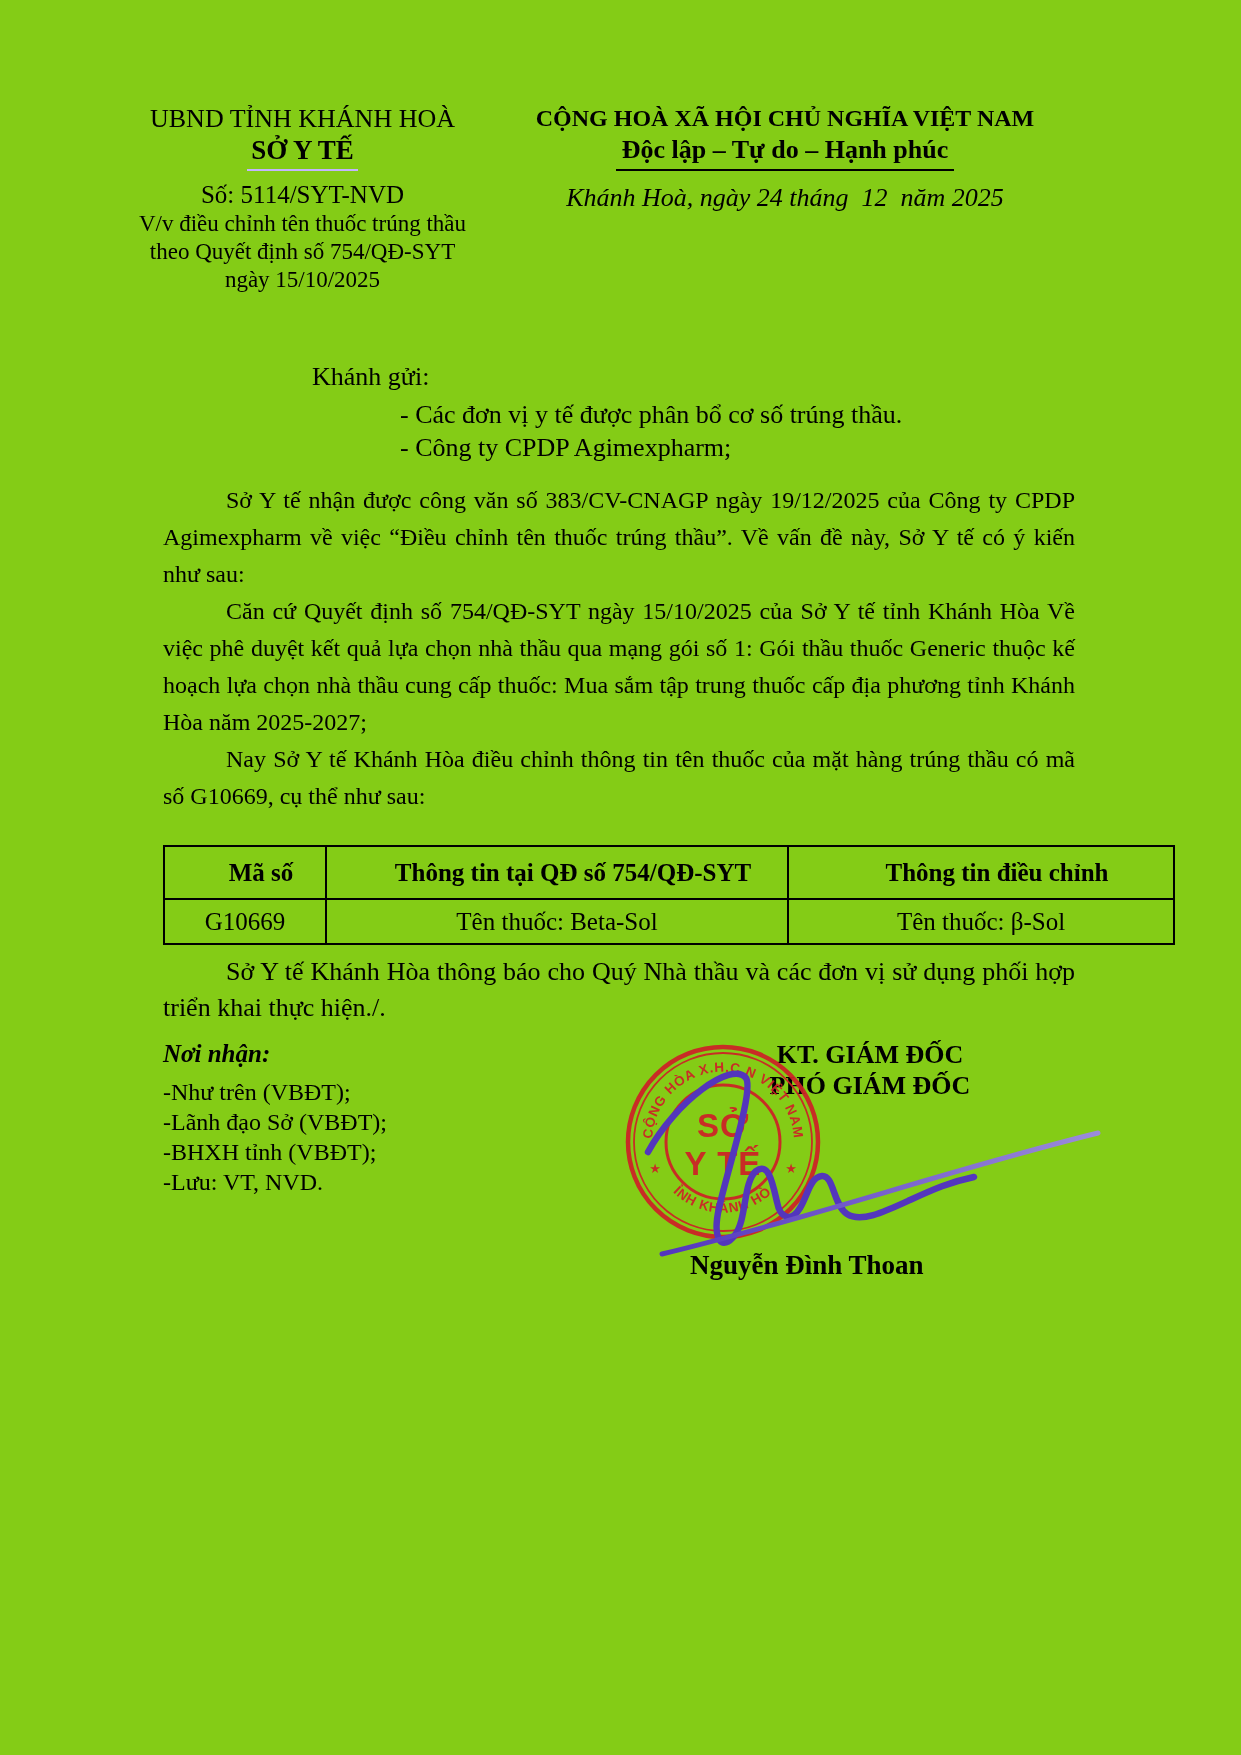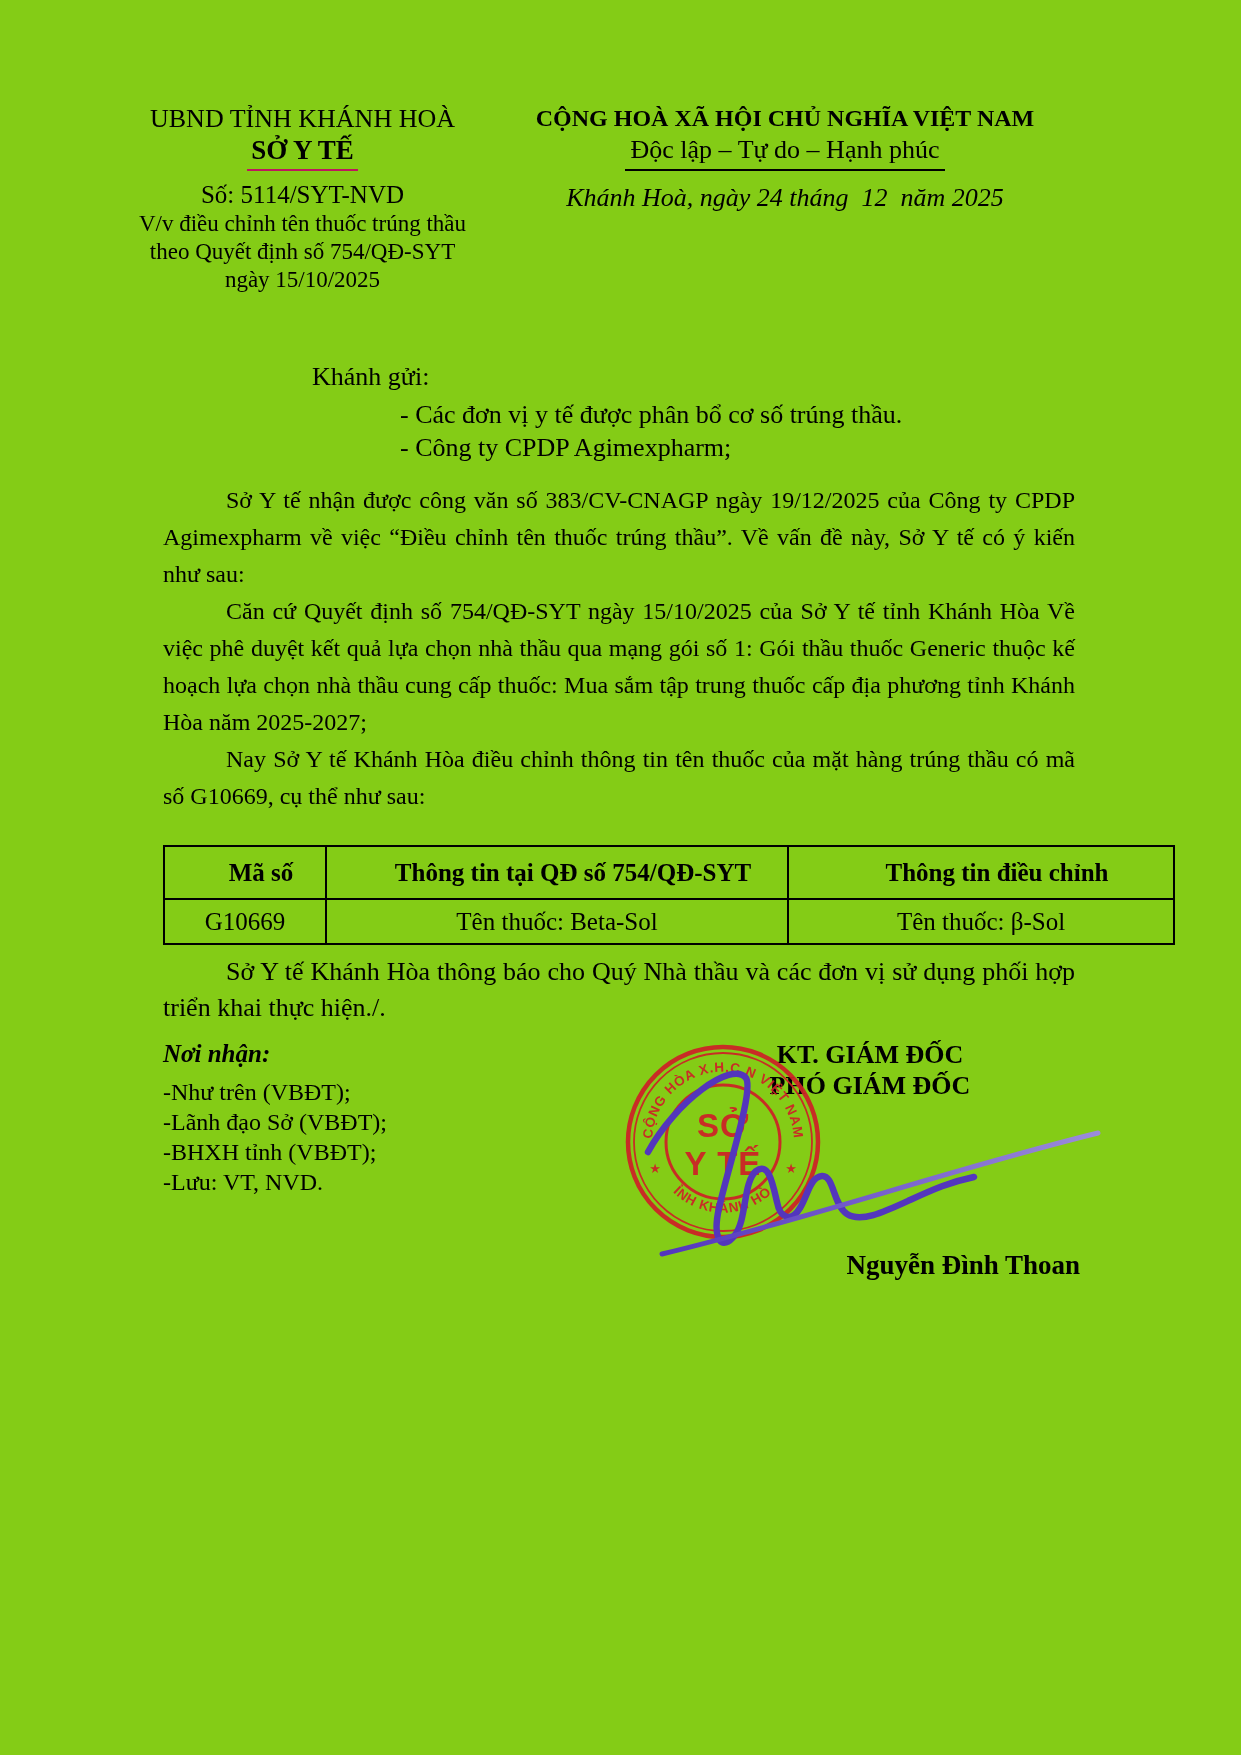--- a/index.html
+++ b/index.html
@@ -9,26 +9,26 @@
     margin:0 auto;
     background:#84cc16;
     font-family:"Liberation Serif","DejaVu Serif",serif;
     color:#000;
     overflow:hidden;
   }
   
   .hdr-left{position:absolute;left:120px;top:103px;width:365px;text-align:center;}
   .hdr-left .l1{font-size:26px;line-height:31px;}
   .hdr-left .l2{font-size:27px;font-weight:bold;line-height:32px;}
-  .hdr-left .l2 span{display:inline-block;border-bottom:2px solid #be185d;padding:0 4px 3px;}
+  .hdr-left .l2 span{display:inline-block;border-bottom:2px solid #c4b5fd;padding:0 4px 3px;}
   .hdr-left .so{font-size:25px;margin-top:9px;line-height:30px;white-space:pre-wrap;}
   .hdr-left .sub{font-size:23px;line-height:28px;}
   .hdr-right{position:absolute;left:510px;top:103px;width:550px;text-align:center;}
   .hdr-right .n1{font-size:24px;font-weight:bold;line-height:30px;text-align:center;}
-  .hdr-right .n2{font-size:26px;font-weight:normal;line-height:30px;margin-top:2px;text-align:center;}
+  .hdr-right .n2{font-size:26px;font-weight:bold;line-height:30px;margin-top:2px;text-align:center;}
   .hdr-right .n2 span{display:inline-block;border-bottom:2px solid #000;padding:0 6px 4px;}
   .hdr-right .date{font-size:26px;font-style:italic;margin-top:12px;white-space:pre-wrap;}
   
   .kinhgui{position:absolute;left:312px;top:360px;font-size:26px;}
   .kinhgui .kg-label{line-height:34px;}
   .kinhgui .kg-items{margin-left:88px;margin-top:5px;line-height:32.5px;}
   
   .body-text{position:absolute;left:163px;top:482px;width:912px;
     font-size:24px;line-height:37px;text-align:justify;}
   .body-text p{margin:0;text-indent:63px;}
@@ -43,21 +43,21 @@
   .closing{position:absolute;left:163px;top:954px;width:912px;
     font-size:26px;line-height:36px;text-align:justify;}
   .closing p{margin:0;text-indent:63px;}
   
   .noinhan{position:absolute;left:163px;top:1038px;font-size:24px;}
   .noinhan .nn-label{font-size:25px;font-weight:bold;font-style:italic;line-height:32px;}
   .noinhan .nn-items{margin-top:7px;line-height:30px;}
   
   .signer{position:absolute;left:675px;top:1039px;width:390px;text-align:center;}
   .signer .t1,.signer .t2{font-size:26px;font-weight:bold;line-height:31px;}
-  .signer-name{position:absolute;left:690px;top:1250px;width:390px;text-align:right;
+  .signer-name{position:absolute;left:690px;top:1250px;width:390px;text-align:left;
     font-size:27px;font-weight:bold;}
   
   .seal{position:absolute;left:625px;top:1042px;width:196px;height:200px;opacity:.93;}
   .seal text{font-family:"Liberation Sans","DejaVu Sans",sans-serif;font-weight:bold;}
   .sig{position:absolute;left:620px;top:1050px;width:500px;height:225px;}
 </style>
 </head>
 <body>
 
 <div class="page">

